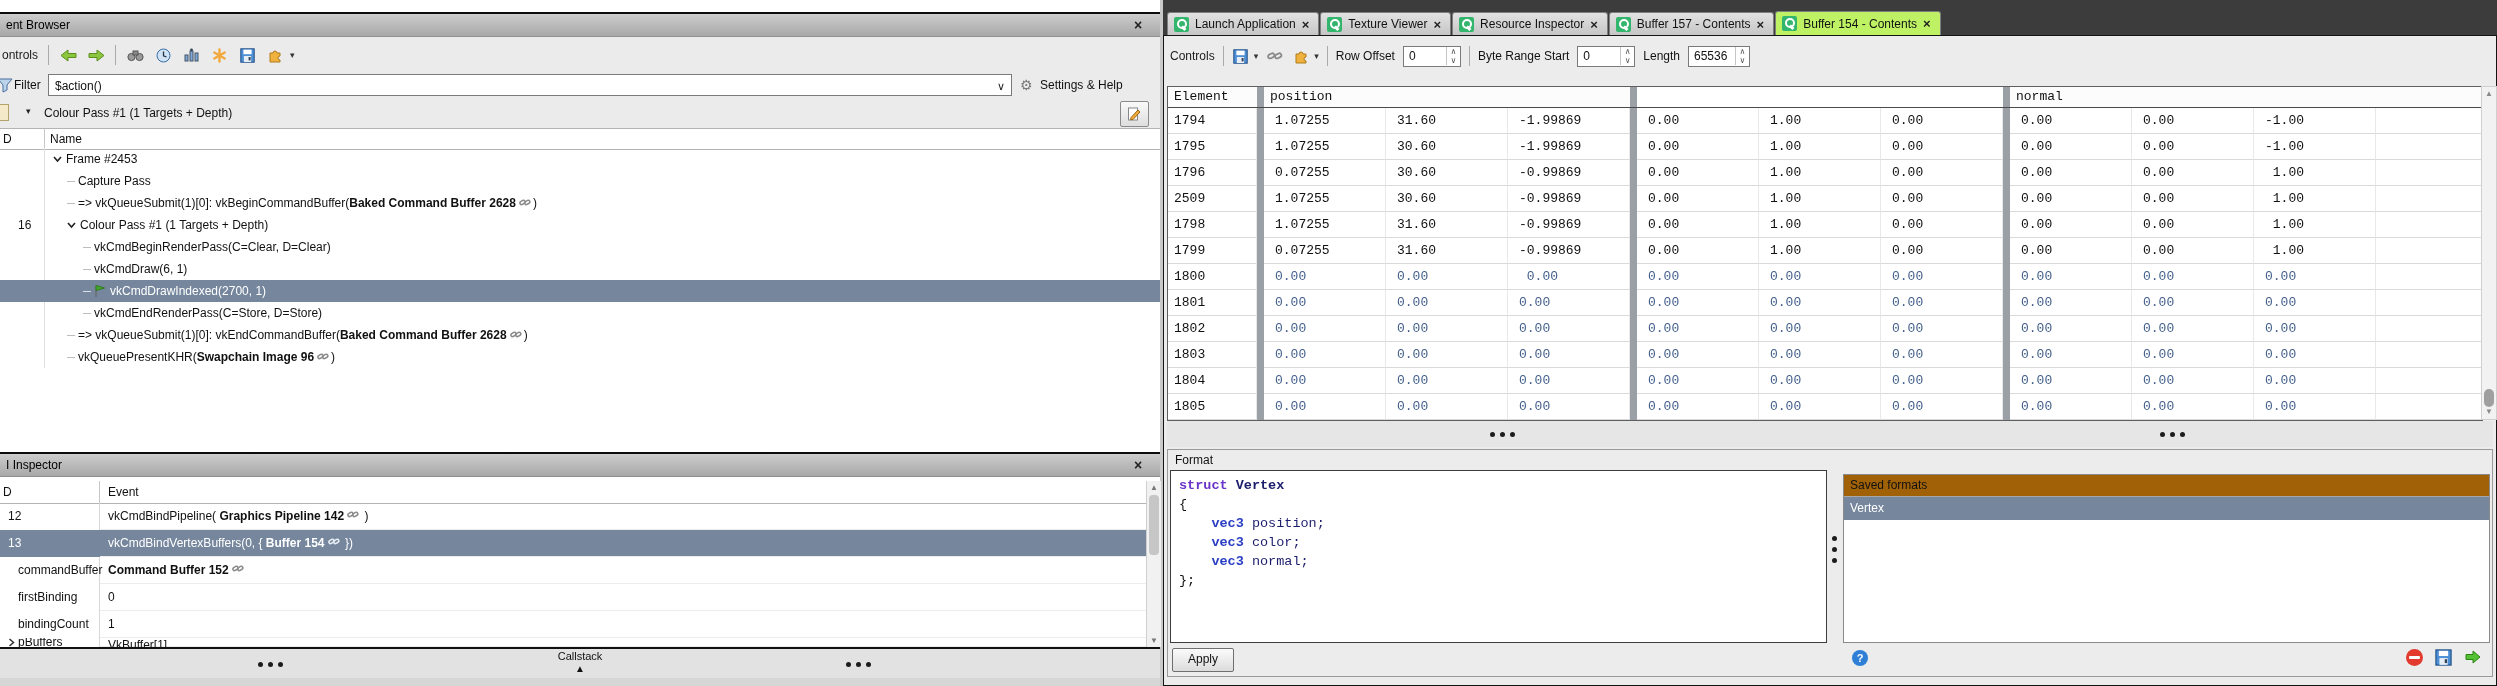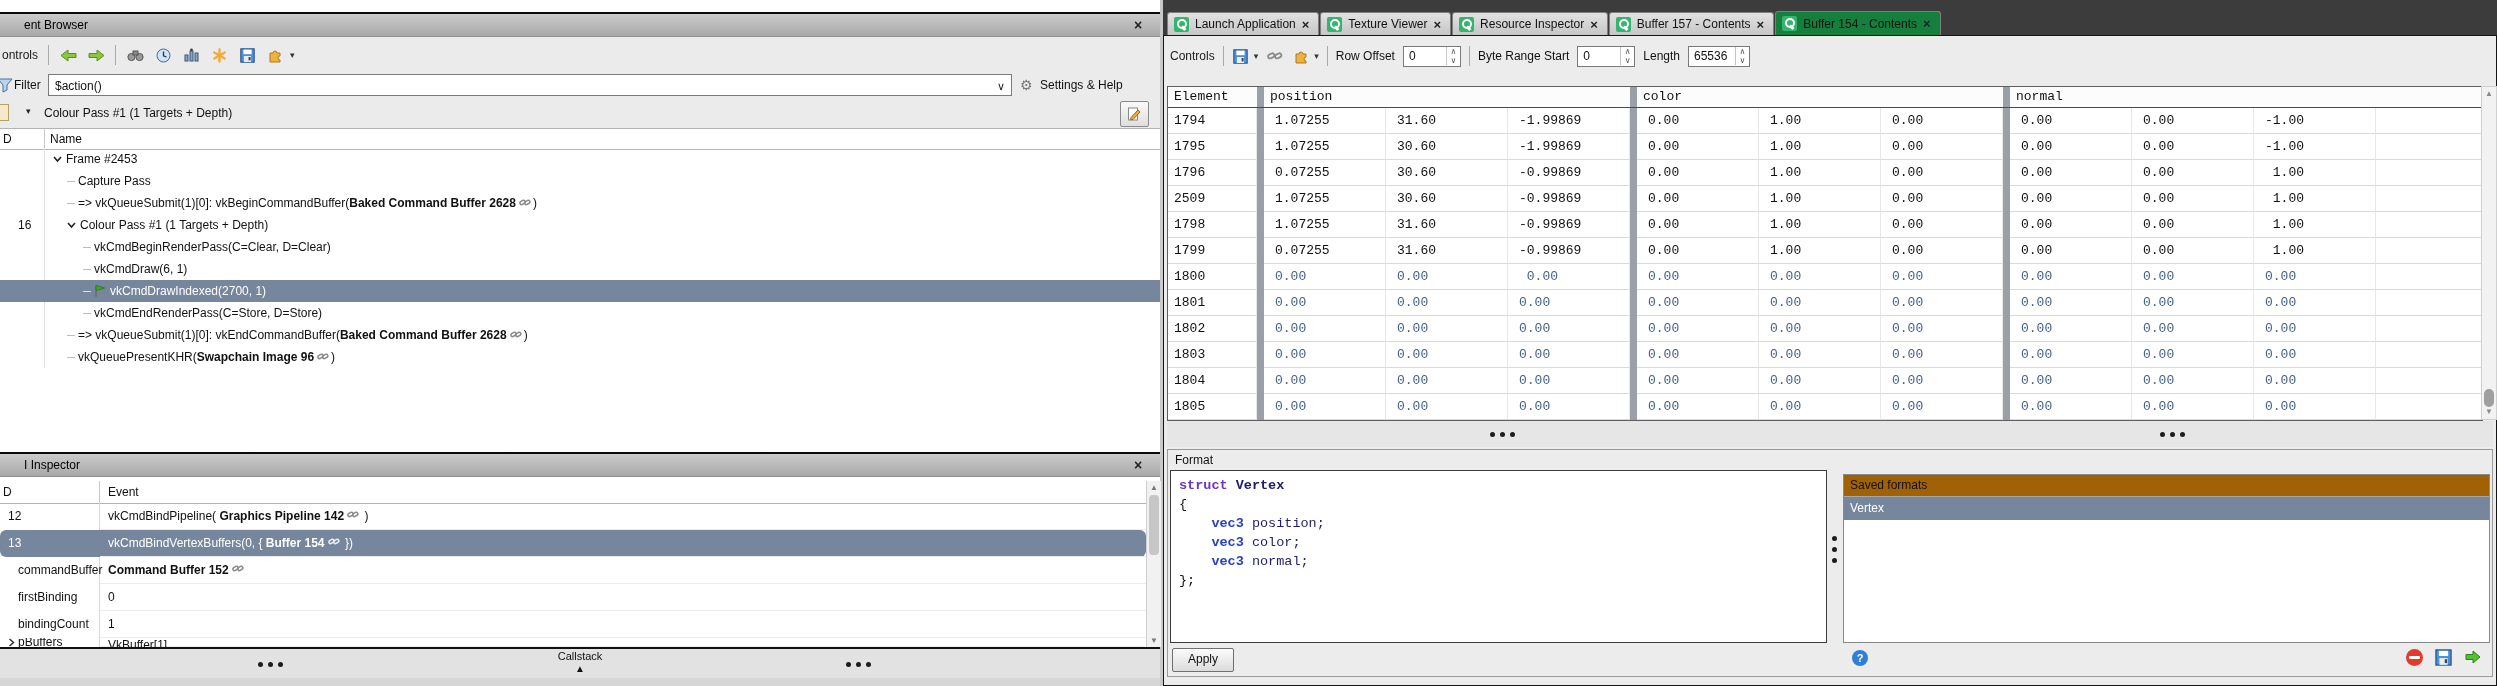--- a/index.html
+++ b/index.html
@@ -5,21 +5,21 @@
   html,body{margin:0;padding:0;background:#c9c9c9;}
   #root{position:relative;width:2497px;height:686px;background:#c9c9c9;overflow:hidden;
         font-family:"Liberation Sans",sans-serif;font-size:12px;color:#111;}
   .abs{position:absolute;}
 
   
   #left-window{position:absolute;left:0;top:0;width:1160px;height:686px;background:#fff;}
   .topline{position:absolute;left:0;width:100%;height:2px;background:#0b0b0b;}
   .titlebar{position:absolute;left:0;width:100%;height:23px;
             background:linear-gradient(#cccccc,#a8a8a8);border-bottom:1px solid #8f8f8f;
-            line-height:23px;padding-left:24px;box-sizing:border-box;font-size:12px;color:#000;}
+            line-height:23px;padding-left:6px;box-sizing:border-box;font-size:12px;color:#000;}
   .titlebar .close{position:absolute;right:14px;top:0;width:16px;text-align:center;
             font-size:14px;font-weight:bold;color:#222;cursor:default;}
   .chrome{position:absolute;left:0;width:100%;background:#ebebeb;}
 
   
   #eb-toolbar{left:0;top:40px;width:1160px;height:30px;display:flex;align-items:center;gap:10px;padding-left:2px;}
   .tb-label{color:#1a1a1a;}
   .vsep{width:1px;height:20px;background:#aaa;}
   .icon16{width:18px;height:18px;display:inline-flex;align-items:center;justify-content:center;}
   .dd{font-size:9px;color:#333;margin-left:-4px;}
@@ -57,21 +57,21 @@
   .seg-b{font-weight:bold;}
   .linkico{margin:0 2px -1px 3px;}
   .expander{margin-right:4px;display:inline-flex;}
 
   
   #api-header{position:absolute;left:0;top:481px;width:1160px;height:22px;background:#fff;
      border-bottom:1px solid #b4b4b4;}
   .hd-eid2{position:absolute;left:0;top:0;width:100px;height:100%;border-right:1px solid #c7c7c7;line-height:22px;padding-left:3px;box-sizing:border-box;}
   .hd-event{position:absolute;left:100px;top:0;right:0;height:100%;line-height:22px;padding-left:8px;}
   #api-rows{position:absolute;left:0;top:503px;width:1146px;}
-  .arow{display:flex;height:27px;line-height:27px;white-space:nowrap;border-radius:6px;}
+  .arow{display:flex;height:27px;line-height:27px;white-space:nowrap;}
   .arow .c1{flex:none;width:100px;border-right:1px solid #d8d8d8;box-sizing:border-box;padding-left:8px;display:flex;align-items:center;}
   .arow .c2{flex:1;padding-left:8px;border-bottom:1px solid #ececec;}
   .arow .c1 .pname{padding-left:10px;}
   .arow.sel{background:#76879D;color:#fff;}
   .arow.sel .c1{border-right-color:transparent;}
   .arow.clip{height:9px;overflow:hidden;line-height:15px;}
   .aexp{margin-right:3px;display:inline-flex;}
 
   
   #api-scroll{position:absolute;left:1146px;top:481px;width:14px;height:166px;background:#f1f1f1;border-left:1px solid #cfcfcf;}
@@ -85,21 +85,21 @@
   #cs-label{position:absolute;left:0;right:0;top:1px;text-align:center;font-size:11px;}
   #cs-arrow{position:absolute;left:0;right:0;top:14px;text-align:center;font-size:10px;color:#111;}
   #lw-bottom{position:absolute;left:0;top:678px;width:1160px;height:8px;background:#d6d6d6;}
 
   
   #rw-top{position:absolute;left:1163px;top:0;width:1334px;height:12px;background:#3c3c3c;}
   #tab-bar{position:absolute;left:1163px;top:12px;width:1334px;height:23px;background:#3c3c3c;display:flex;align-items:flex-end;padding-left:4px;box-sizing:border-box;}
   .tab{height:22px;display:flex;align-items:center;gap:6px;padding:0 9px 0 6px;margin-right:1px;
        background:linear-gradient(#e2e2e2,#c6c6c6);border:1px solid #7e7e7e;border-bottom:none;
        border-radius:3px 3px 0 0;font-size:12px;color:#111;}
-  .tab.active{background:#15803d;height:23px;}
+  .tab.active{background:#bef264;height:23px;}
   .tabicon{position:relative;width:15px;height:15px;background:#34b56e;border-radius:2px;flex:none;}
   .tabicon::before{content:"";position:absolute;left:3px;top:2px;width:6px;height:6px;border:2px solid #fff;border-radius:50%;}
   .tabicon::after{content:"";position:absolute;left:8px;top:9px;width:2.5px;height:4.5px;background:#fff;transform:rotate(-45deg);}
   .tabx{font-size:13px;font-weight:bold;color:#222;}
 
   #rw-content{position:absolute;left:1163px;top:35px;width:1334px;height:651px;background:#ececec;
      border:1px solid #141414;box-sizing:border-box;}
 
   
   #rw-controls{position:absolute;left:1170px;top:42px;height:28px;display:flex;align-items:center;gap:8px;}
@@ -530,21 +530,20 @@
         </span>
     </span>
   </div>
 
   <div id="buf">
     <div class="bh" id="buf-head">
         <span class="h ce" style="grid-column: 1;">Element</span>
         <span class="sp" style="grid-column: 2;"></span>
         <span class="h" style="grid-column: 3 / 6;">position</span>
         <span class="sp" style="grid-column: 6;"></span>
-        <span class="h" style="grid-column: 7 / 10;">color</span>
         <span class="sp" style="grid-column: 10;"></span>
         <span class="h" style="grid-column: 11 / 14;">normal</span>
         <span class="h" style="grid-column: 14;"></span>
       </div>
     <div id="buf-body">
         <div class="br">
           <span class="bc ce">1794</span>
           <span class="sp"></span>
           <span class="bc">1.07255</span>
           <span class="bc">31.60</span>

